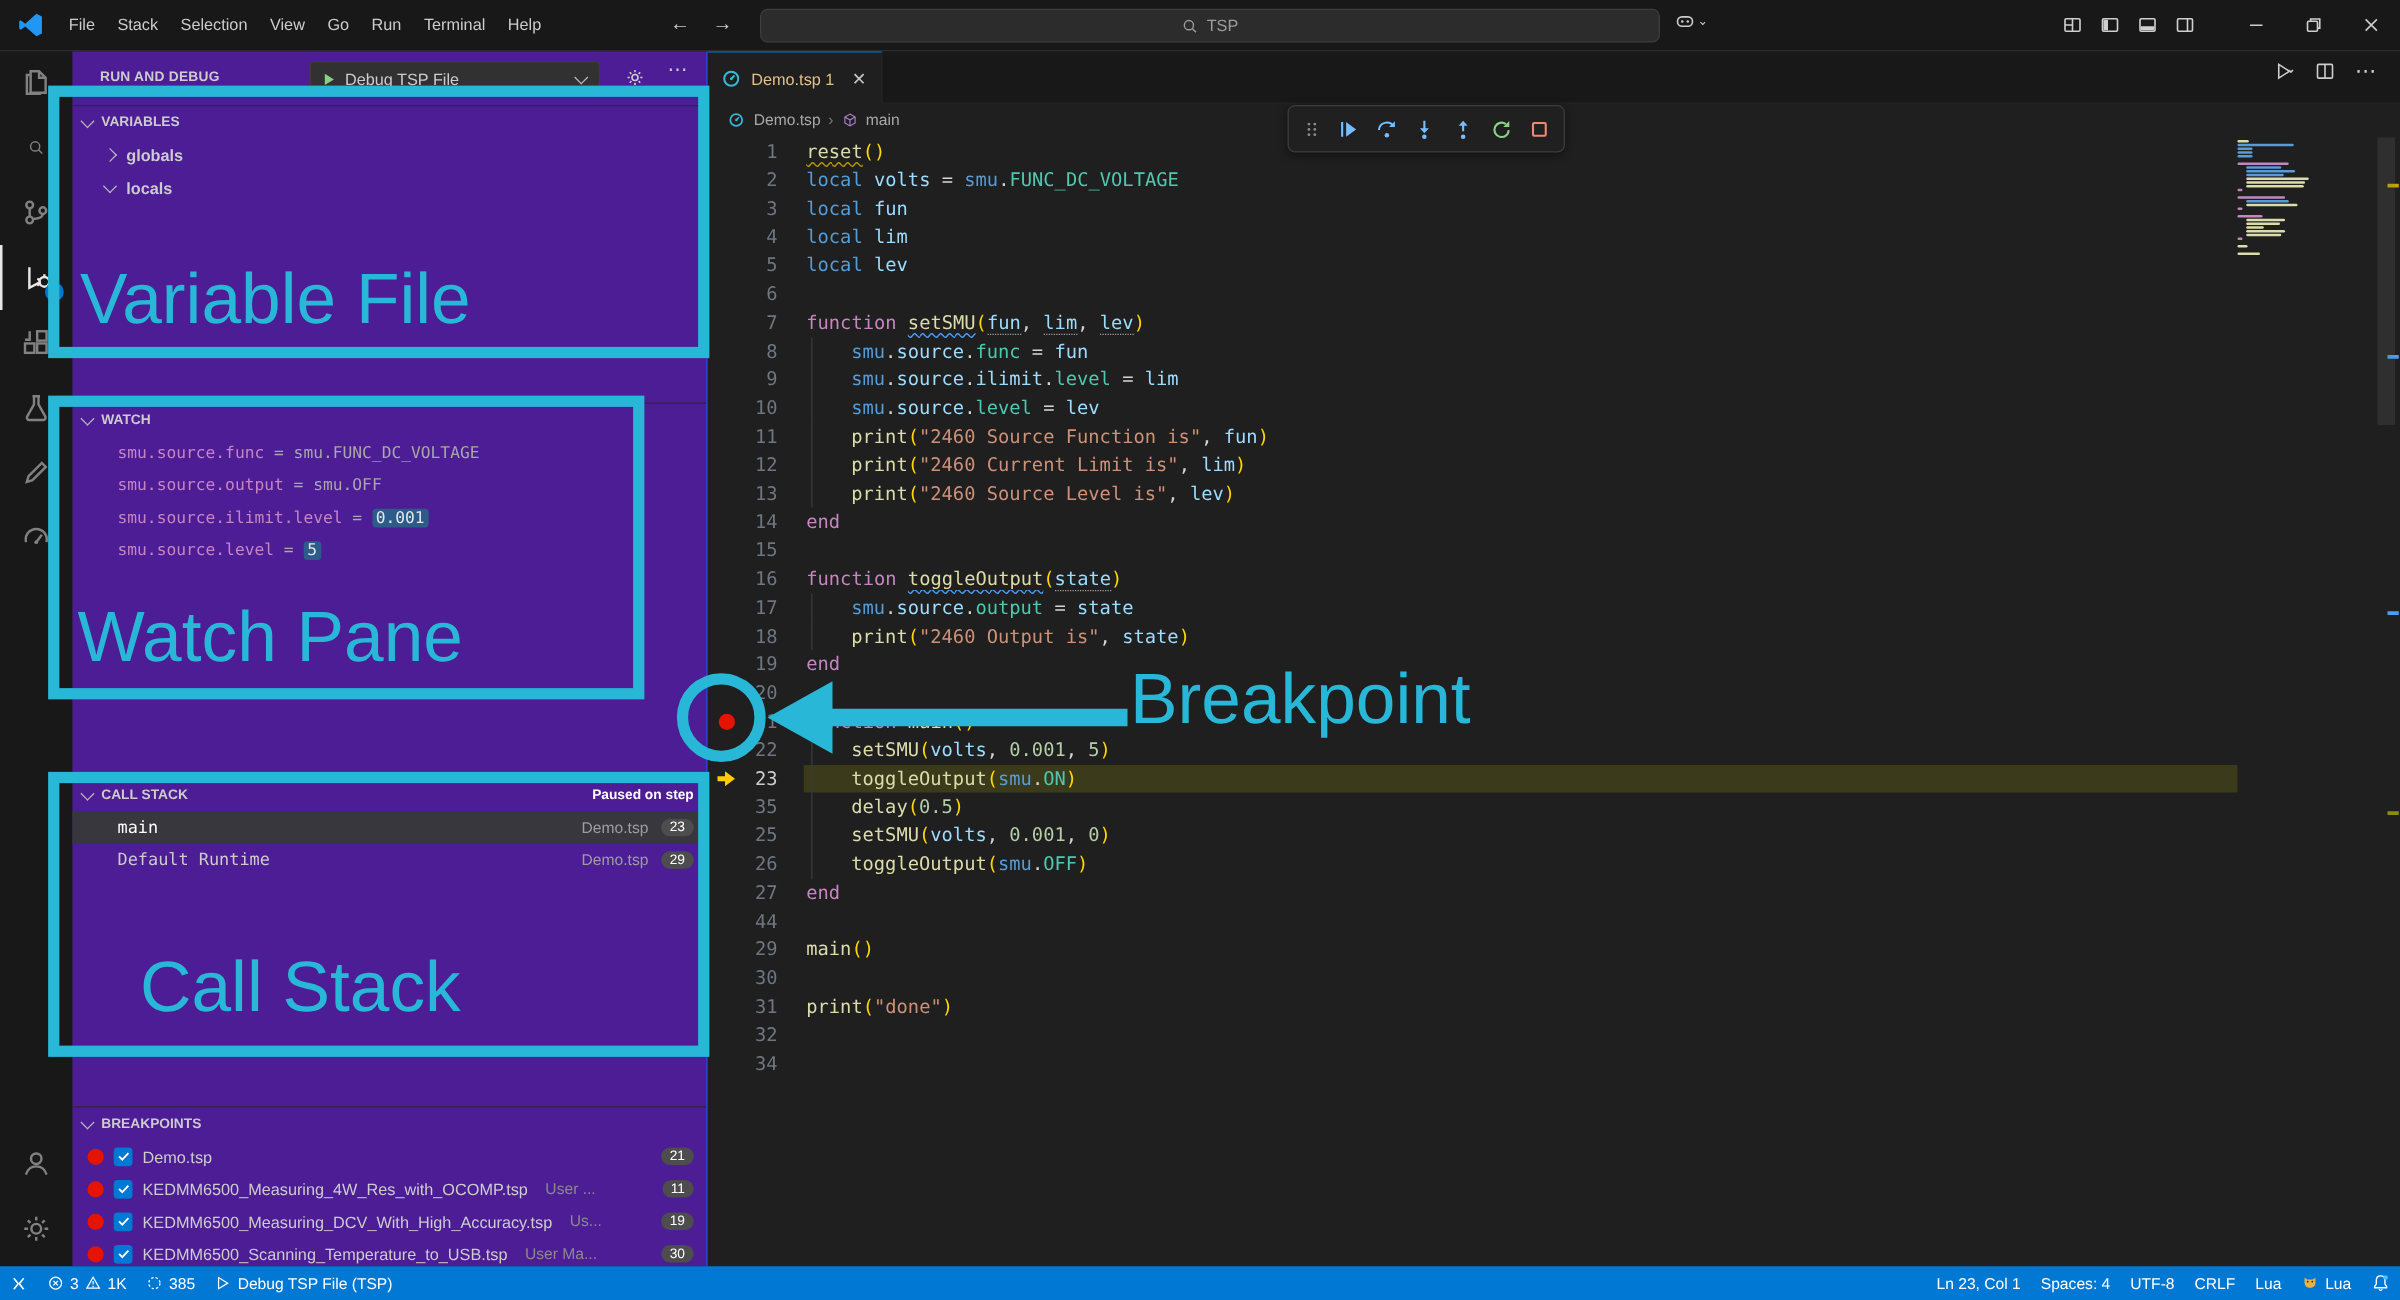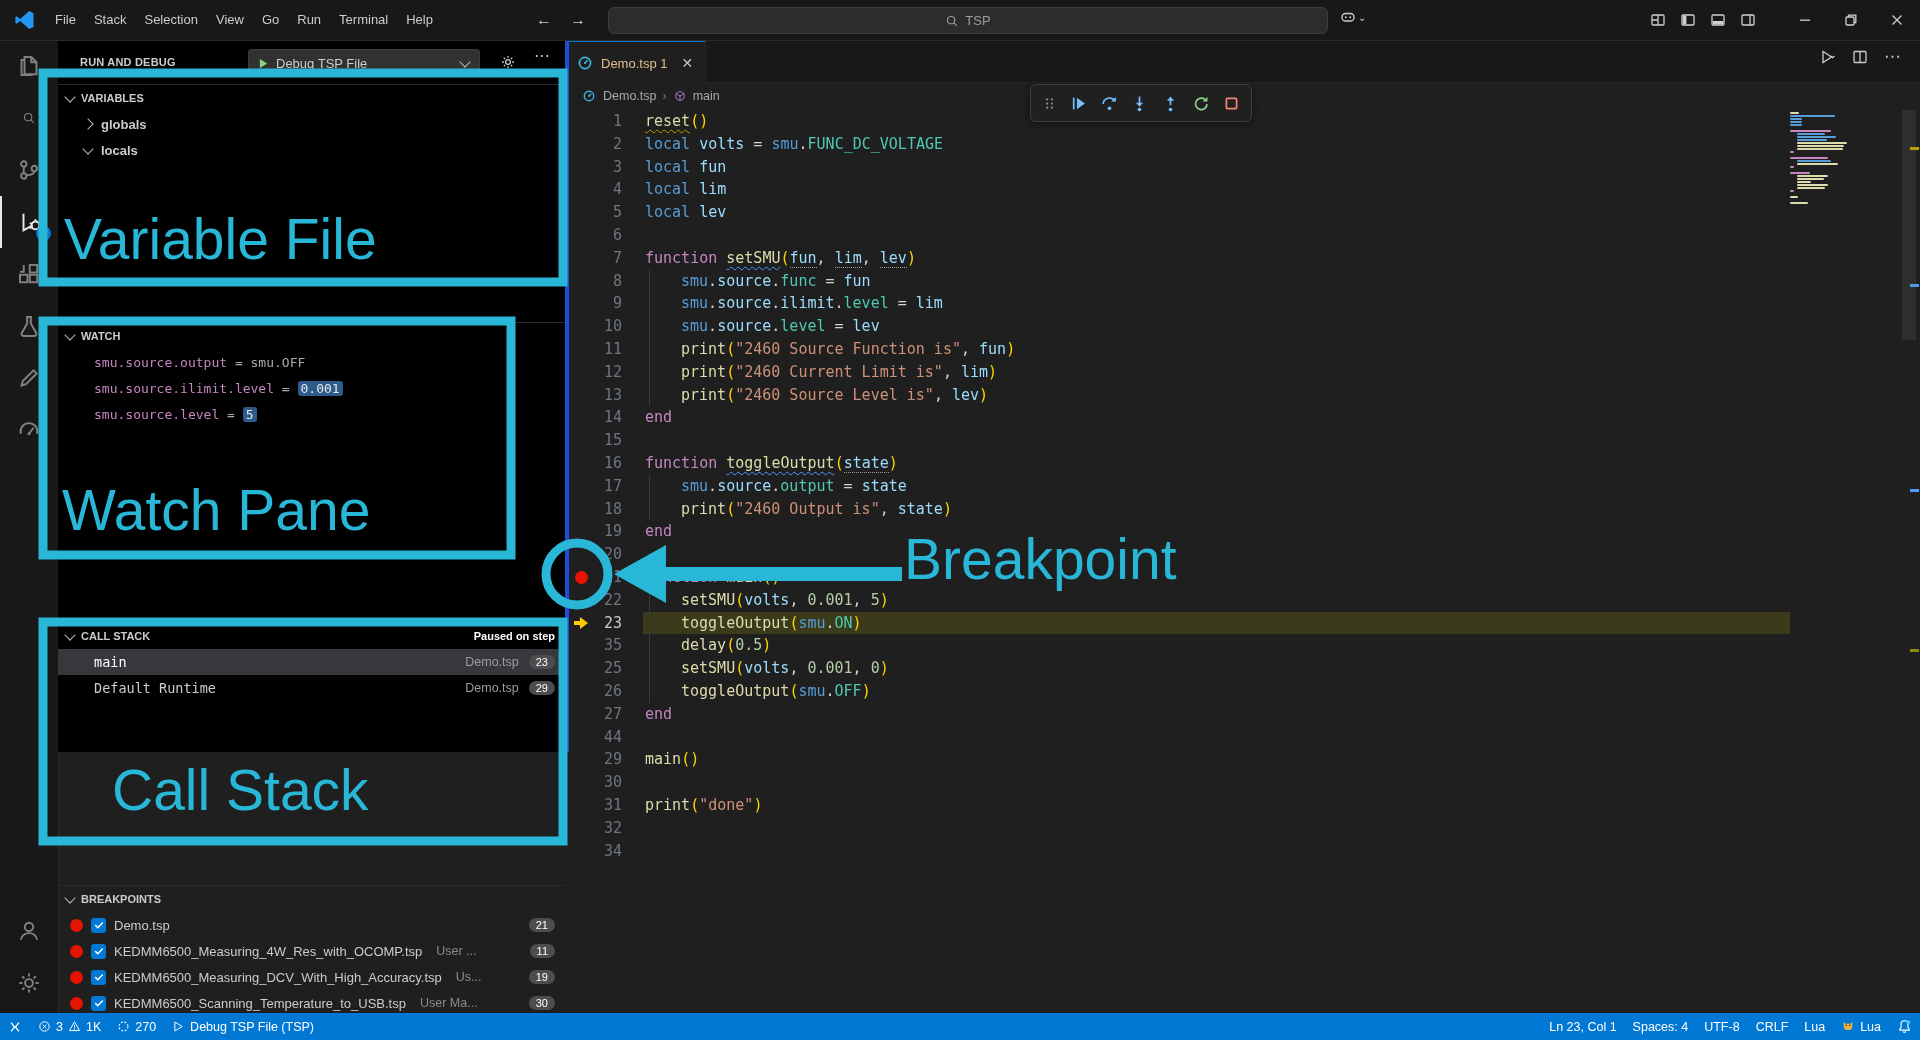--- a/index.html
+++ b/index.html
@@ -19,22 +19,22 @@
   .win-btn{width:46px;height:40px;display:flex;align-items:center;justify-content:center}
   
   #activitybar{position:absolute;left:0;top:40px;width:58px;height:973px;background:#181818;
     border-right:1px solid #2b2b2b;z-index:4}
   .ab-item{width:58px;height:52px;display:flex;align-items:center;justify-content:center;color:#818181;position:relative}
   .ab-item.active{color:#e7e7e7;border-left:2px solid #e7e7e7}
   .ab-badge{position:absolute;right:9px;bottom:7px;min-width:15px;height:15px;border-radius:50%;
     background:#0078d4;color:#fff;font-size:9px;display:flex;align-items:center;justify-content:center}
   .ab-bottom{position:absolute;bottom:4px;left:0}
   
-  #sidebar{position:absolute;left:58px;top:40px;width:507px;height:712px;background:#000000;
-    border-right:4px solid #1d4ed8;z-index:4;font-size:13px}
+  #sidebar{position:absolute;left:58px;top:40px;width:507px;height:973px;background:#4c1d95;
+    border-right:1px solid #1d4ed8;z-index:4;font-size:13px}
   #sb-toolbar{position:absolute;left:0;top:0;width:100%;height:44px;display:flex;align-items:center}
   #sb-title{font-size:11px;font-weight:bold;color:#cccccc;letter-spacing:.2px;margin-left:22px}
   #launch-select{position:absolute;left:190px;top:9px;width:230px;height:26px;background:#313131;
     border:1px solid #3c3c3c;border-radius:3px;display:flex;align-items:center;color:#cccccc;font-size:13px}
   .sb-section{position:absolute;left:0;width:100%;border-top:1px solid #2b2b2b}
   .sb-header{height:26px;display:flex;align-items:center;font-size:11px;font-weight:bold;color:#cccccc;padding-left:8px;gap:7px}
   .chev{width:7px;height:7px;border-right:1.3px solid #b8b8b8;border-bottom:1.3px solid #b8b8b8;display:inline-block;flex:none}
   .chev.down{transform:rotate(45deg);margin-top:-3px}
   .chev.right{transform:rotate(-45deg)}
   .tree-row{height:26px;display:flex;align-items:center;padding-left:26px;gap:9px;color:#cccccc;font-weight:bold}
@@ -304,20 +304,21 @@
         </div>
       </div>
   </div>
 
   <div class="sb-section" id="sec-watch" style="top:282px;height:300px">
     <div class="sb-header">
       <span class="chev down"></span>
         <span>WATCH</span>
     </div>
     <div id="watch-rows">
+        <div class="watch-row"><span class="wexpr">smu.source.func</span><span class="wval"> = smu.FUNC_DC_VOLTAGE</span></div>
         <div class="watch-row"><span class="wexpr">smu.source.output</span><span class="wval"> = smu.OFF</span></div>
         <div class="watch-row"><span class="wexpr">smu.source.ilimit.level</span><span class="wval"> = <span class="pill">0.001</span></span></div>
         <div class="watch-row"><span class="wexpr">smu.source.level</span><span class="wval"> = <span class="pill">5</span></span></div>
       </div>
   </div>
 
   <div class="sb-section" id="sec-callstack" style="top:582px;height:263px">
     <div class="sb-header">
       <span class="chev down"></span>
         <span>CALL STACK</span>
@@ -594,21 +595,21 @@
         </svg>
       </span>
     <span>1K</span>
   </span>
   <span class="st-item">
     <span id="st-circ-icon">
         <svg width="13" height="13" viewBox="0 0 16 16" fill="none" xmlns="http://www.w3.org/2000/svg">
           <circle cx="8" cy="8" r="5.5" stroke="#fff" stroke-width="1.3" fill="none" stroke-dasharray="2.4 2"></circle>
         </svg>
       </span>
-    <span>270</span>
+    <span>385</span>
   </span>
   <span class="st-item">
     <span id="st-dbg-icon">
         <svg width="13" height="13" viewBox="0 0 16 16" fill="none" xmlns="http://www.w3.org/2000/svg">
           <path d="M3.5 2.5v11l9-5.5z" stroke="#fff" stroke-width="1.2" fill="none"></path>
         </svg>
       </span>
     <span>Debug TSP File (TSP)</span>
   </span>
   <span id="st-right">

